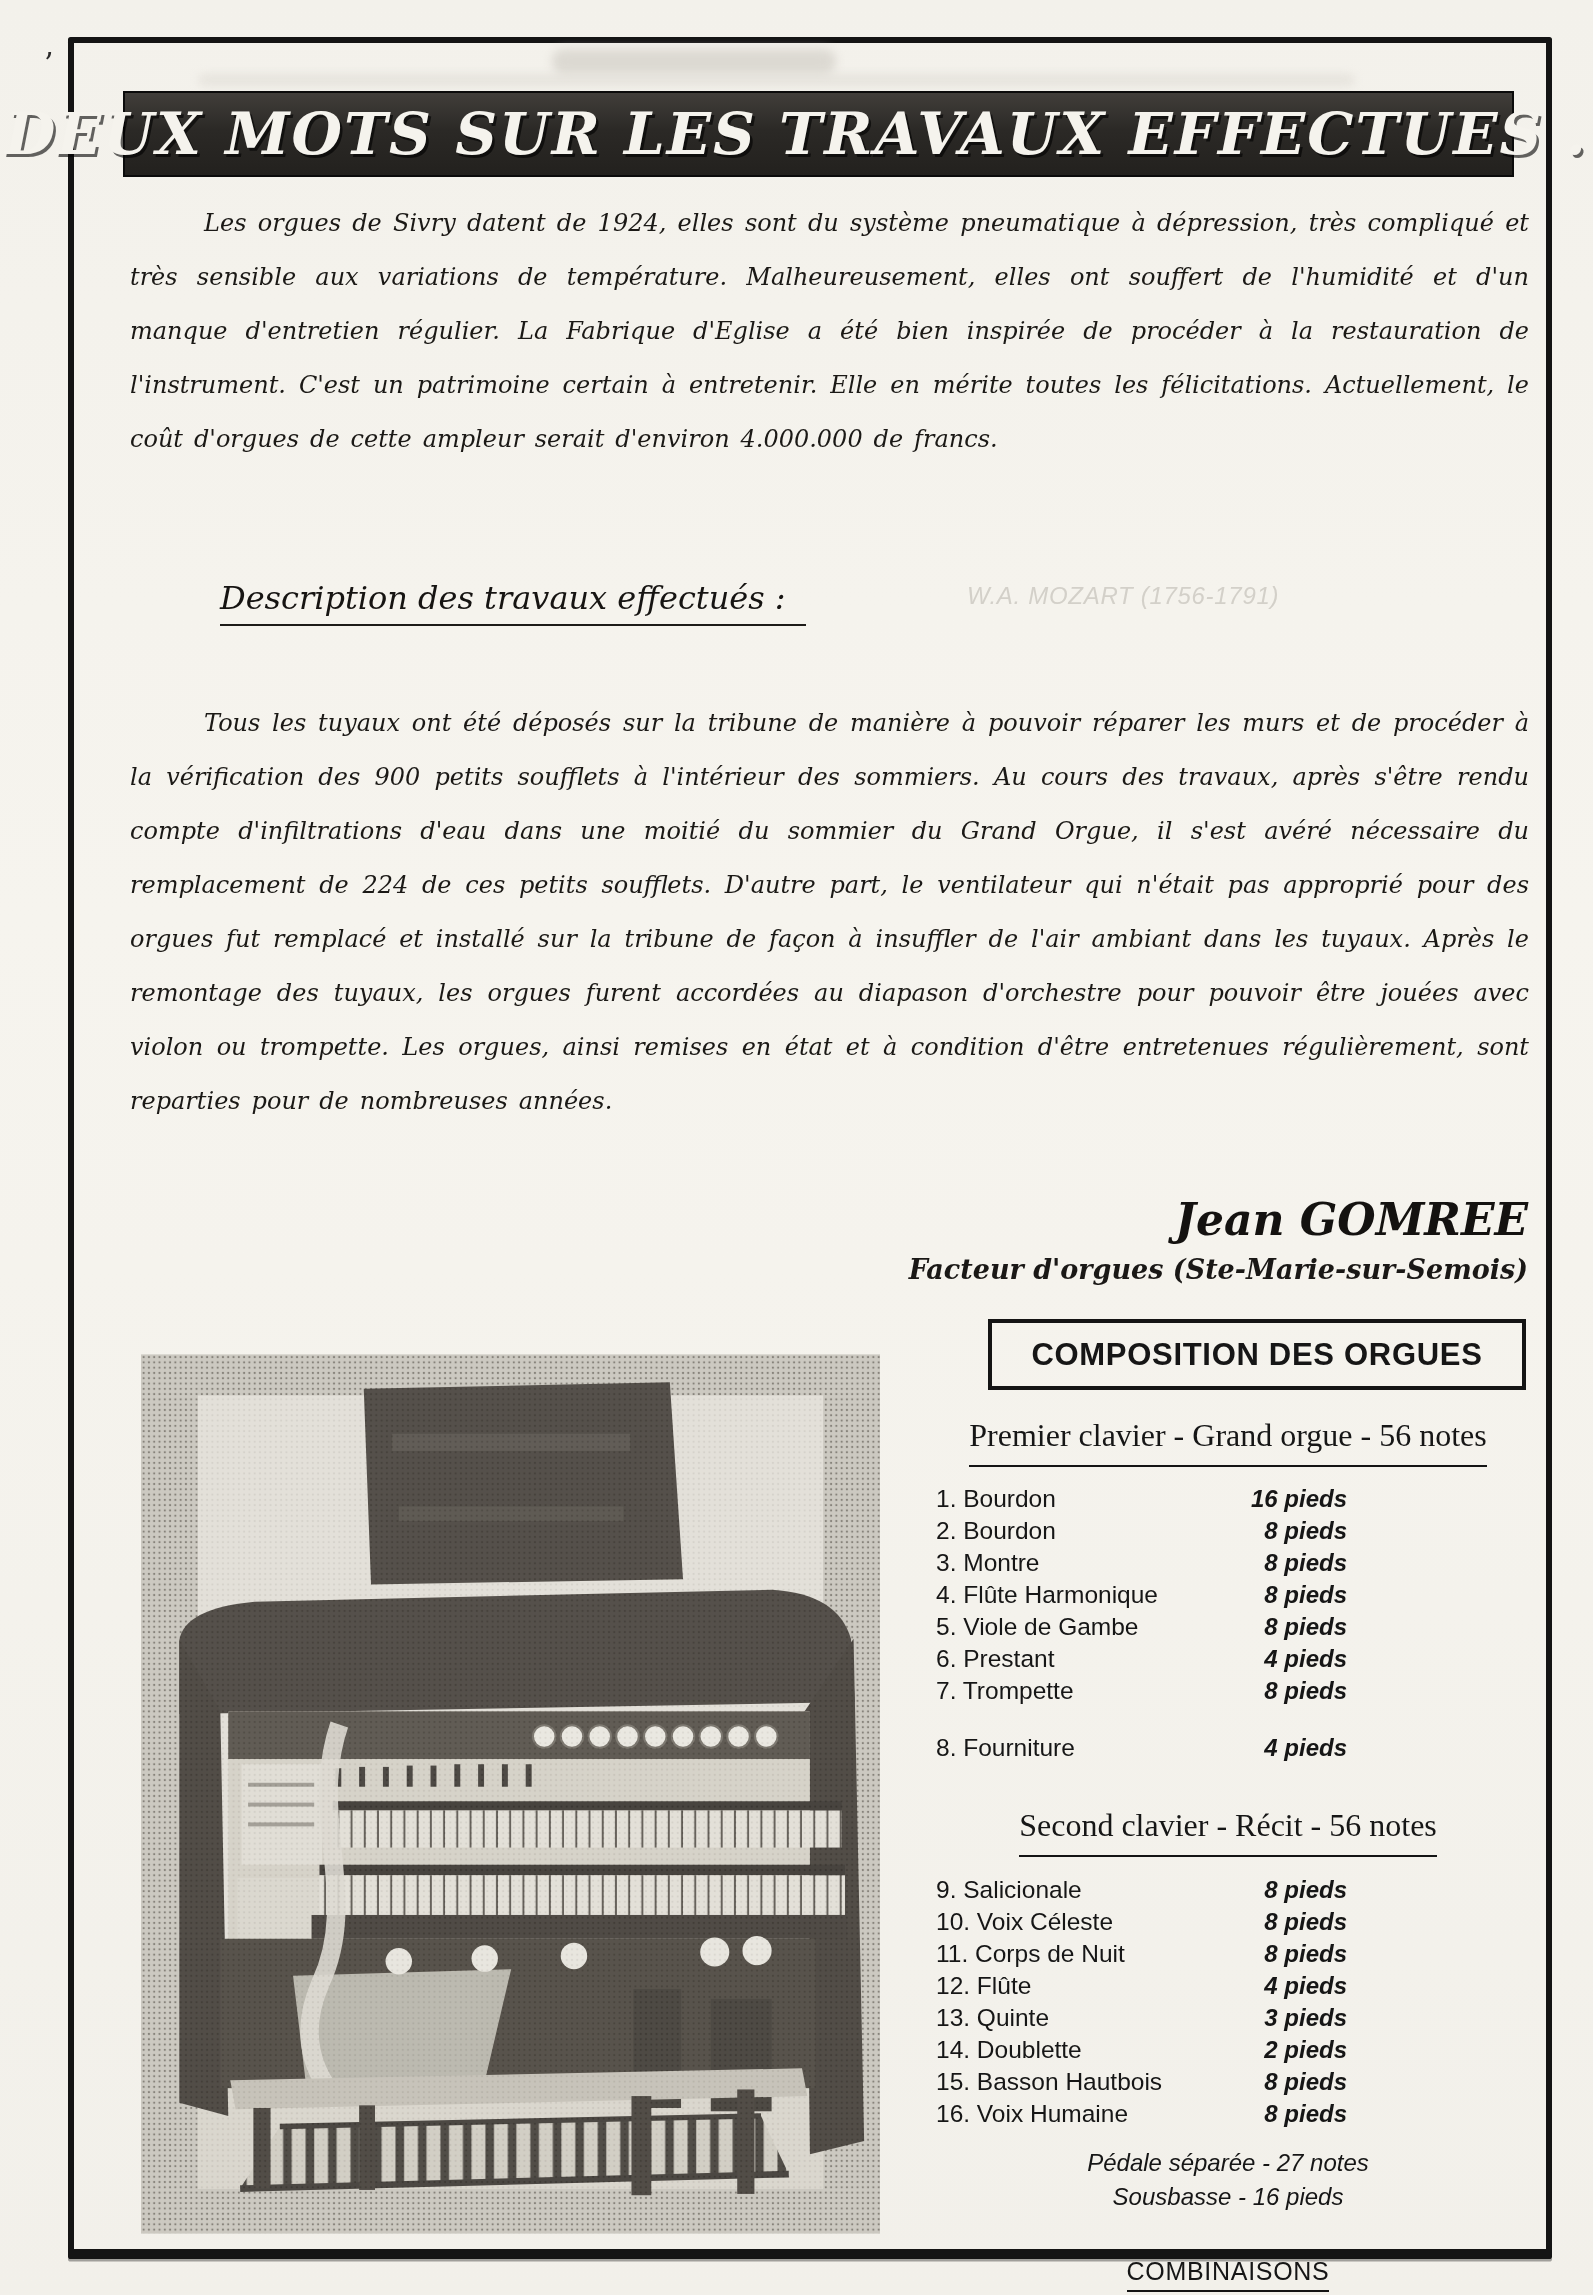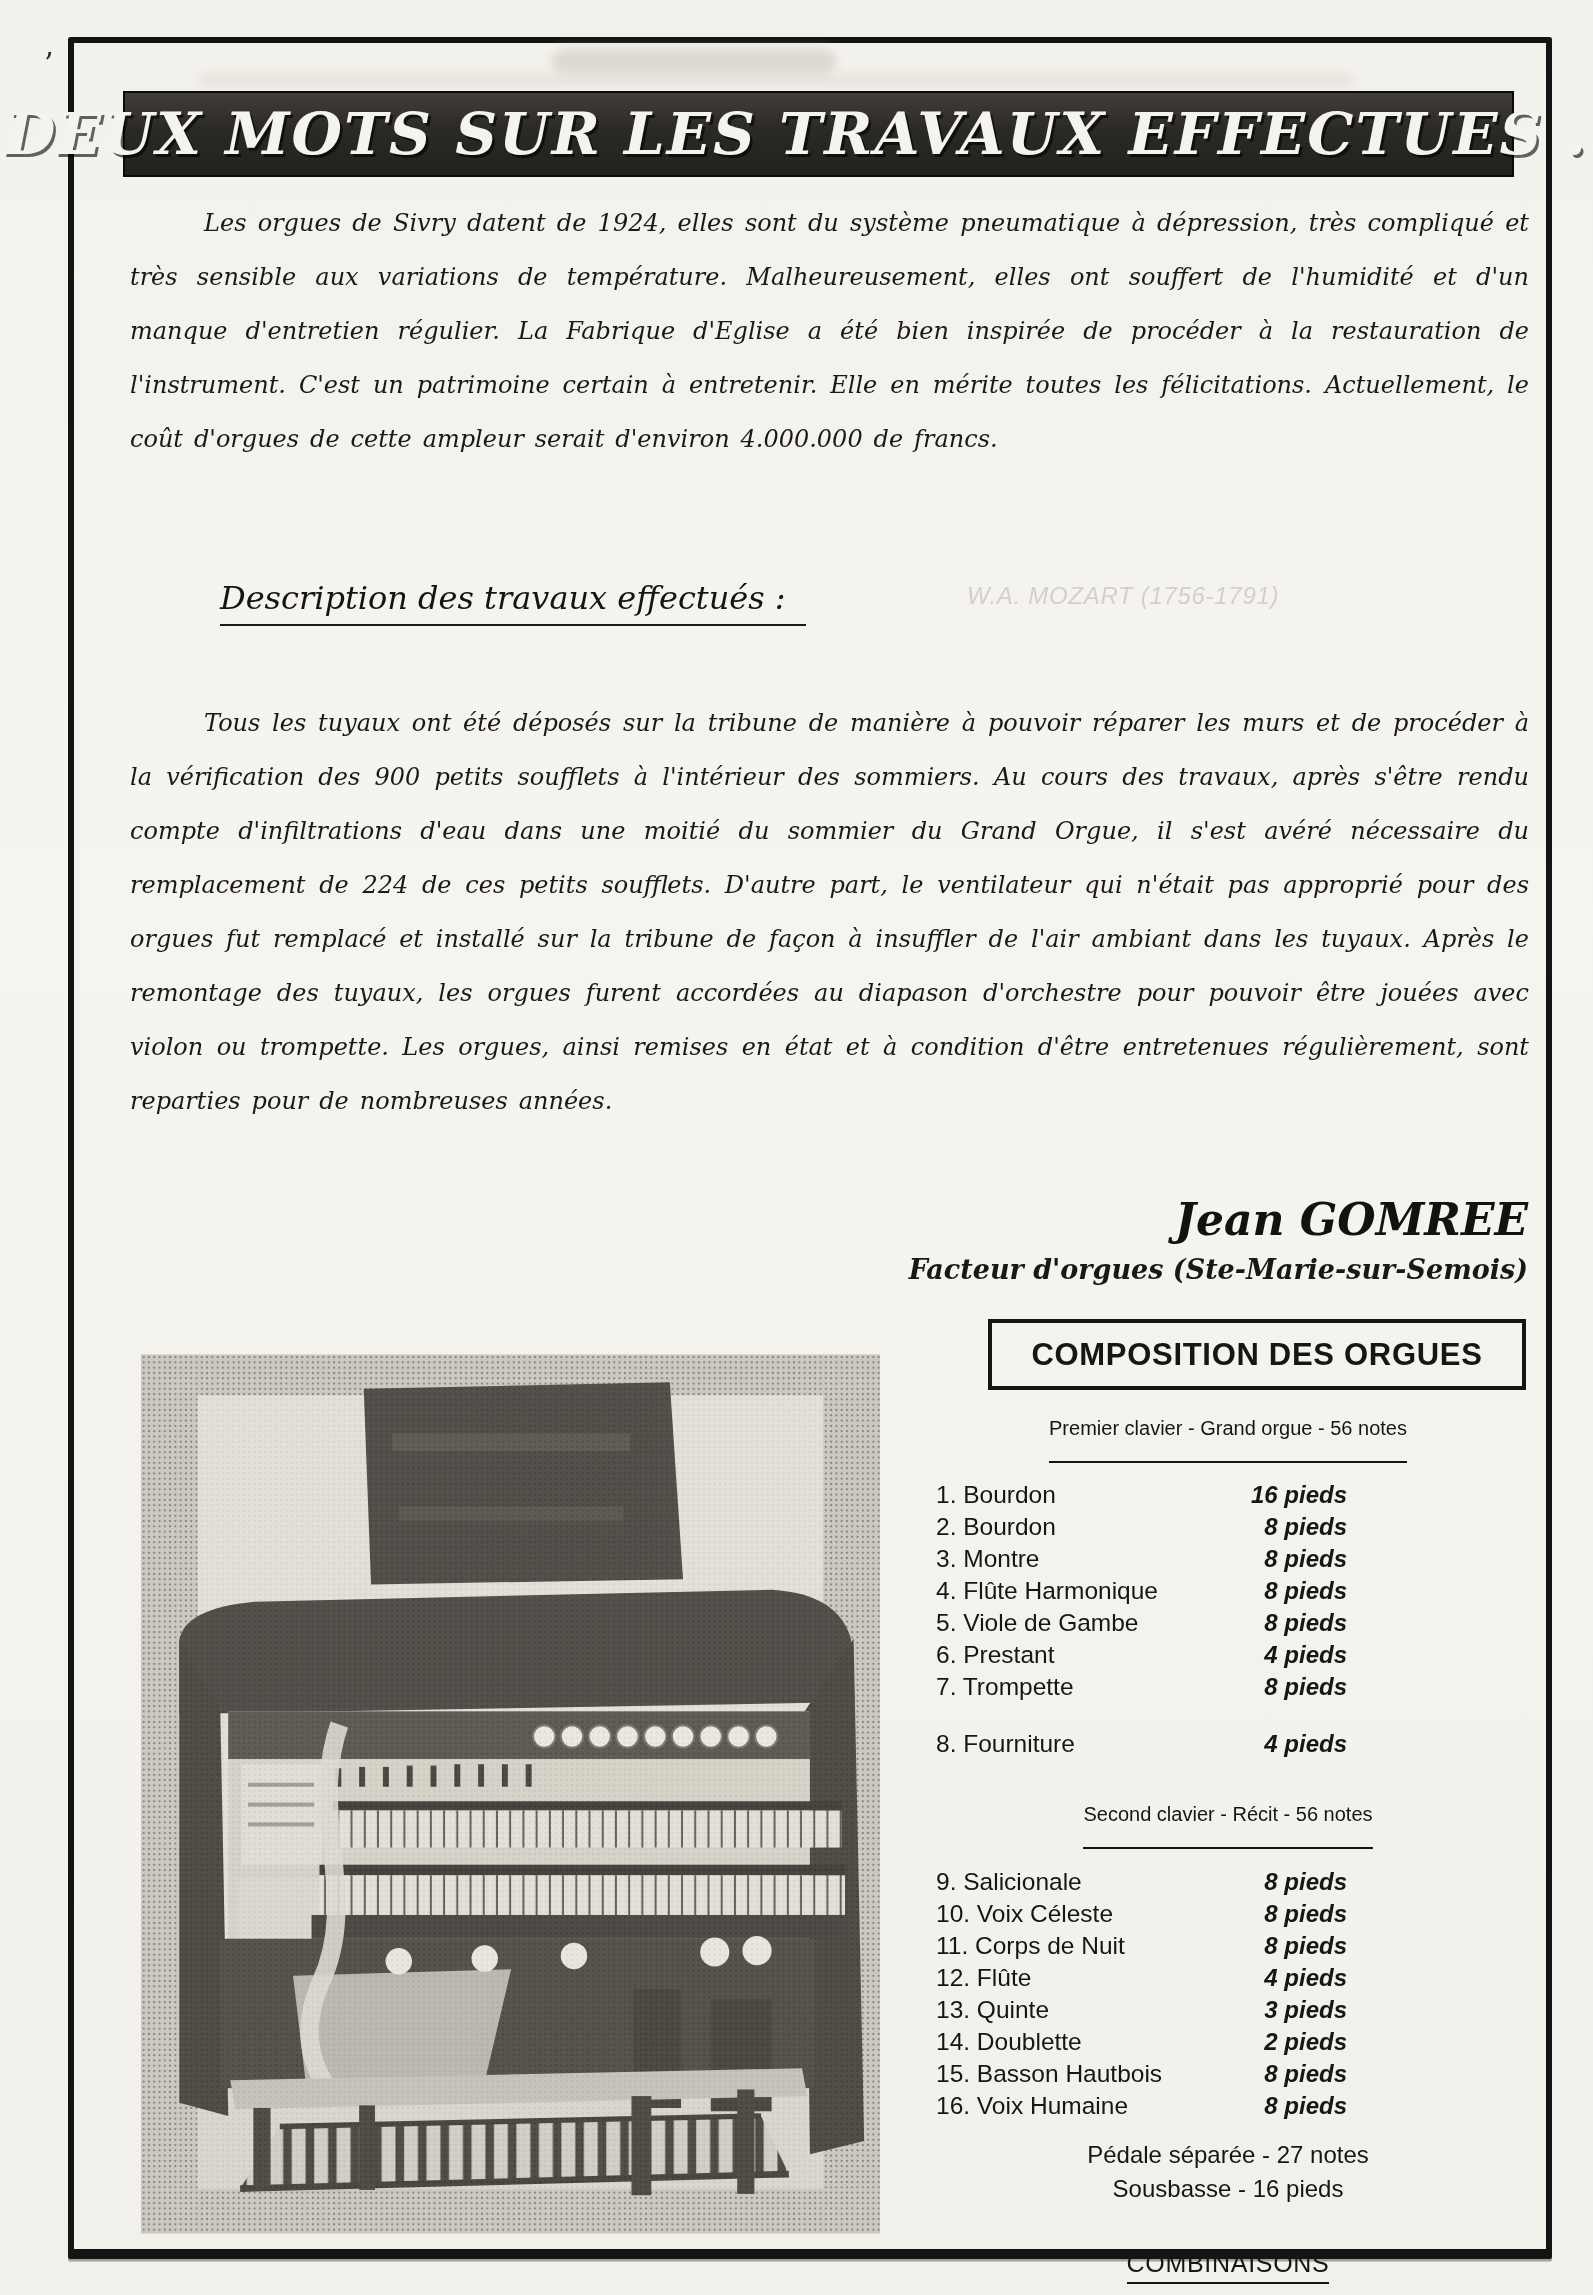--- a/index.html
+++ b/index.html
@@ -58,32 +58,32 @@
     position:absolute;left:928px;top:1319px;width:600px;
     font-family:"Liberation Sans",sans-serif;color:#161616;
   }
   .comp-box{
     margin-left:60px;width:530px;height:63px;box-sizing:content-box;
     border:4px solid #141414;
     display:flex;align-items:center;justify-content:center;
     font-size:31px;font-weight:bold;letter-spacing:0.7px;text-align:right;
   }
   .sub-heading{
-    display:table;margin:26.5px auto 0 auto;font-size:20px;
-    border-bottom:2.6px solid #141414;padding-bottom:21px;white-space:nowrap;
+    display:table;margin:26.5px auto 0 auto;font-size:32px;
+    border-bottom:2.6px solid #141414;padding-bottom:11px;white-space:nowrap;font-family:Liberation Serif, serif;
   }
   .sub-heading.second{margin-top:41px;}
   .stops{margin-top:18.5px;}
   .stop-row{
     display:flex;justify-content:space-between;align-items:baseline;
     margin-left:8px;width:411px;height:32px;font-size:24.5px;
   }
   .stop-row.gap{margin-top:25px;}
   .stop-pitch{font-style:italic;font-weight:bold;font-size:24px;}
-  .pedal-line{text-align:center;font-size:24px;margin-top:6.6px;}
+  .pedal-line{text-align:center;font-size:24px;margin-top:6.6px;font-style:italic;}
   .pedal-line.first{margin-top:17px;}
   .combi-heading{
     display:table;margin:46px auto 0 auto;font-size:25px;letter-spacing:0.7px;
     border-bottom:2.6px solid #141414;padding-bottom:4px;
   }
 </style>
 </head>
 <body>
 
 <div class="page">

